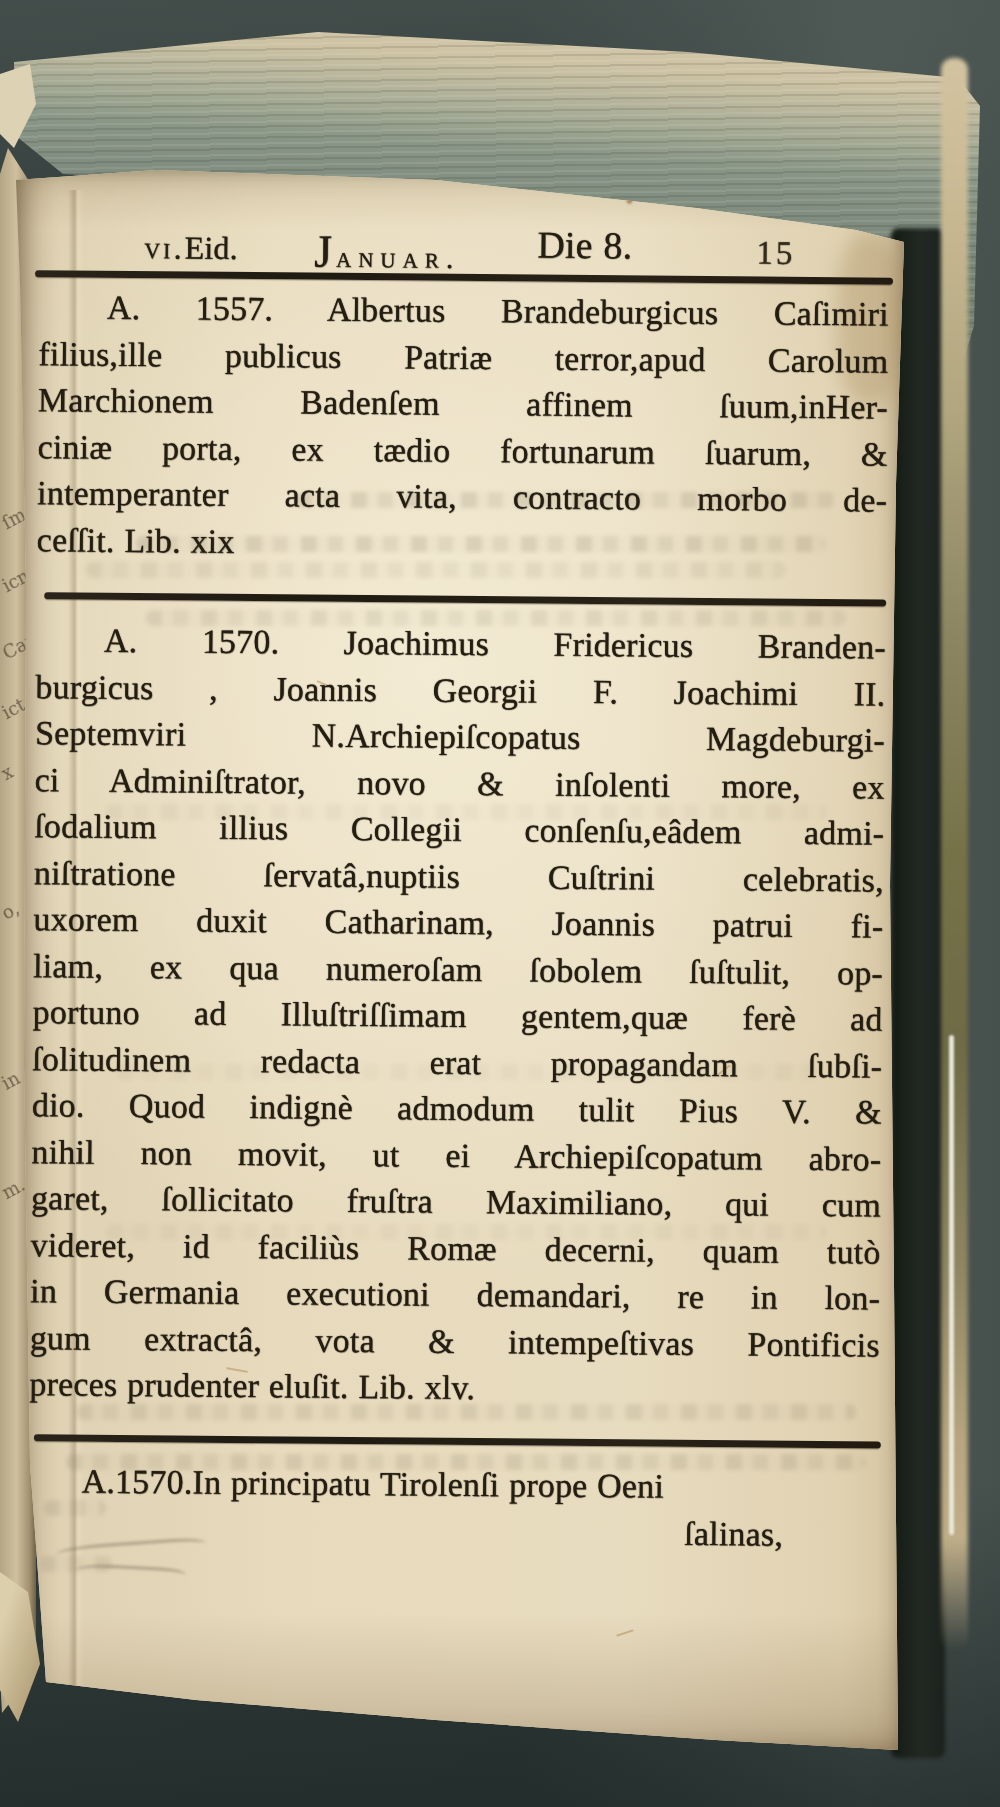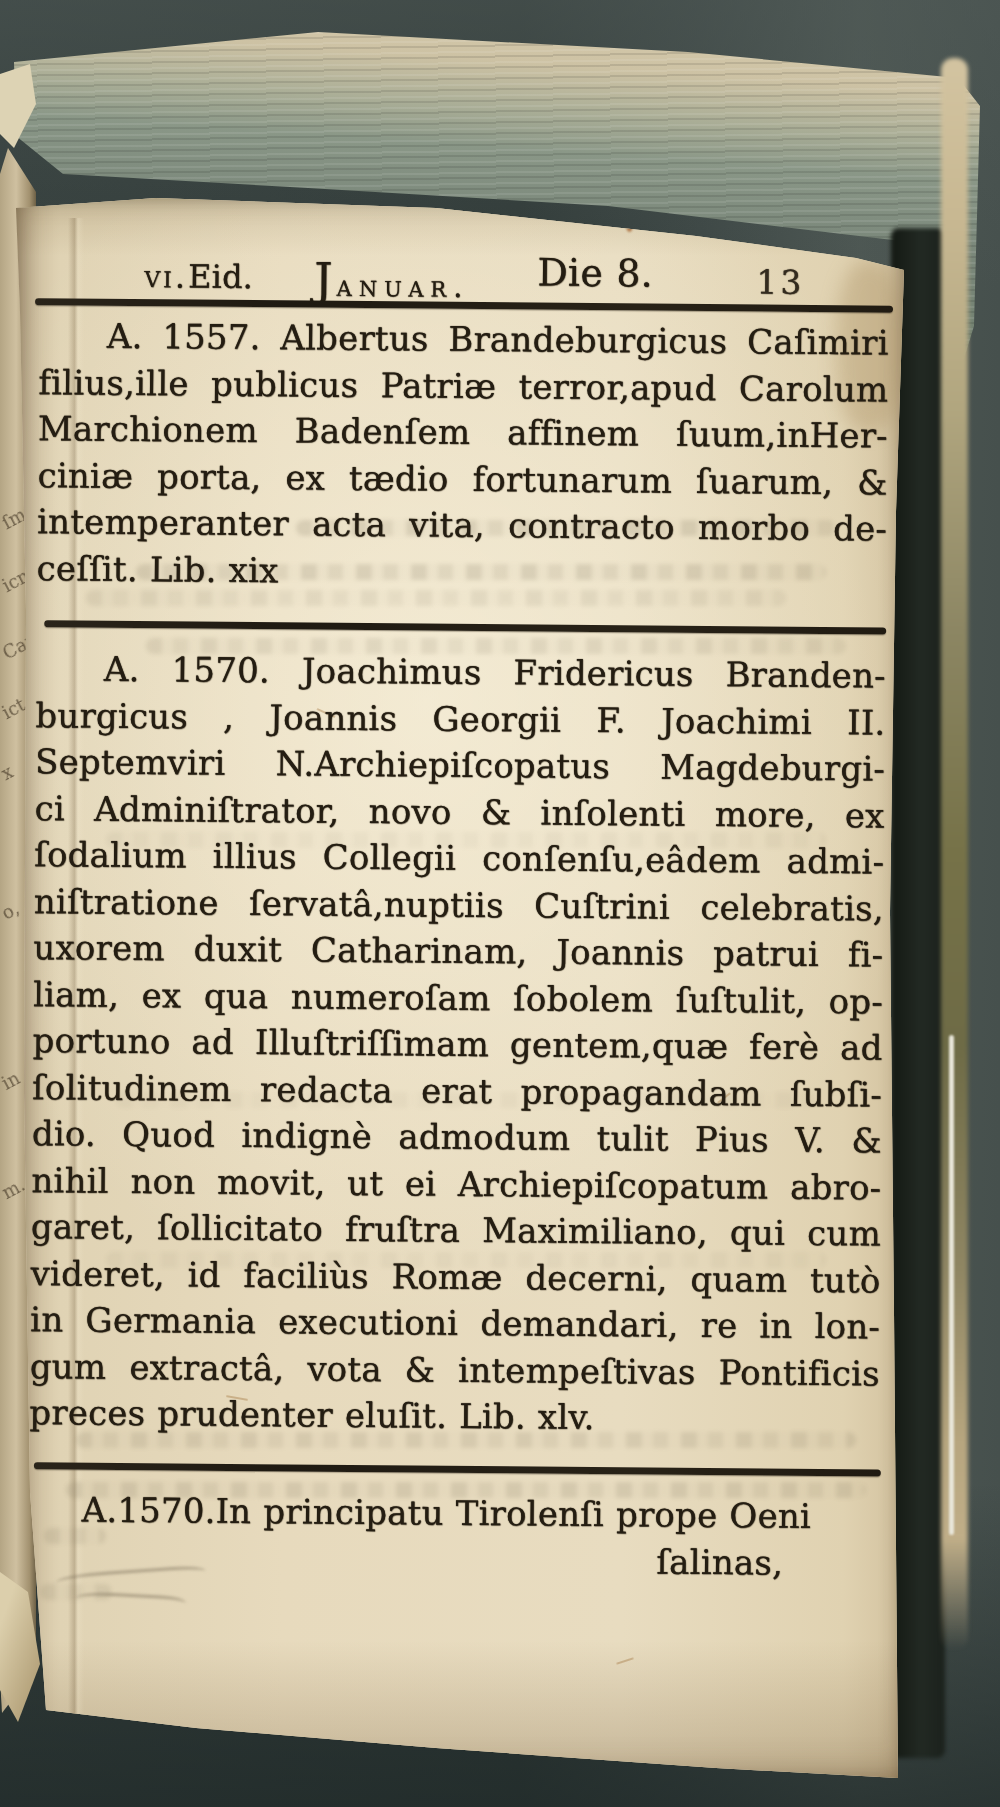--- a/index.html
+++ b/index.html
@@ -51,33 +51,34 @@
     position:absolute;left:941px;top:58px;width:27px;height:1592px;border-radius:12px;
     background:linear-gradient(180deg,#d3c4a1 0%,#c8b892 10%,#b1a67f 22%,#8c8663 36%,#767248 50%,#6e6b46 62%,#8f8663 76%,#b7a67f 87%,#c0ae88 93%,rgba(176,160,120,0) 100%);
     filter:blur(2.2px);
   }
   .white-thread{
     position:absolute;left:949px;top:1035px;width:5px;height:500px;
     background:#e8e6d9;border-radius:3px;filter:blur(1px);
   }
   
   .page{
-    position:absolute;left:16px;top:192px;width:890px;height:1592px;
+    position:absolute;left:16px;top:164px;width:890px;height:1592px;
     background:
       radial-gradient(90% 60% at 46% 32%, rgba(255,250,232,.5), rgba(255,250,232,0) 65%),
       linear-gradient(180deg, rgba(140,120,80,.28) 0%, rgba(140,120,80,0) 4%),
       linear-gradient(0deg, rgba(110,85,50,.30) 0%, rgba(110,85,50,0) 9%),
       linear-gradient(90deg,#cbbb9b 0%,#e0d3b4 5%,#e7dabd 30%,#e8dcc0 68%,#e0d2b1 93%,#d2c19e 100%),
       #e4d7ba;
     clip-path:polygon(0px 16px,140px 6px,420px 16px,680px 44px,840px 66px,888px 78px,880px 320px,874px 720px,878px 1120px,882px 1586px,700px 1576px,420px 1556px,180px 1536px,30px 1518px,14px 1300px,8px 900px,10px 420px,4px 120px);
     box-shadow:
       inset 20px 0 26px -14px rgba(80,60,35,.5),
       inset -16px 0 20px -10px rgba(90,70,45,.45),
       inset 0 18px 26px -16px rgba(70,60,40,.55),
       inset 0 -24px 34px -18px rgba(100,75,45,.5);
+    font-family: Liberation Serif, serif;
   }
   .crease{
     position:absolute;left:52px;top:26px;width:16px;height:1500px;
     background:linear-gradient(90deg,rgba(98,76,45,0),rgba(98,76,45,.26) 40%,rgba(242,232,206,.28) 62%,rgba(98,76,45,0));
   }
   .stain-tr{
     position:absolute;left:820px;top:70px;width:66px;height:170px;
     background:rgba(150,118,68,.26);border-radius:40%;filter:blur(9px);
   }
   .rust-dot{
@@ -177,21 +178,21 @@
     <div class="ghost" style="left:24px;top:1392px;width:72px;opacity:.35"></div>
     <div class="scribble" style="left:40px;top:1378px;width:150px;transform:rotate(-4deg)"></div>
     <div class="scribble" style="left:60px;top:1402px;width:110px;transform:rotate(3deg)"></div>
 
     <div class="content">
 
       <div class="header txt">
         <span class="h-left"><span class="sc">vi.</span><span>Eid.</span></span>
         <span class="h-month">Januar.</span>
         <span class="h-day">Die 8.</span>
-        <span class="h-page">13</span>
+        <span class="h-page">15</span>
       </div>
 
       <div class="rule rule1"></div>
 
       <div class="para para1 txt">
         <div class="line just ind">A. 1557. Albertus Brandeburgicus Caſimiri</div>
         <div class="line just">filius,ille publicus Patriæ terror,apud Carolum</div>
         <div class="line just">Marchionem Badenſem affinem ſuum,inHer-</div>
         <div class="line just">ciniæ porta, ex tædio fortunarum ſuarum, &amp;</div>
         <div class="line just">intemperanter acta vita, contracto morbo de-</div>

